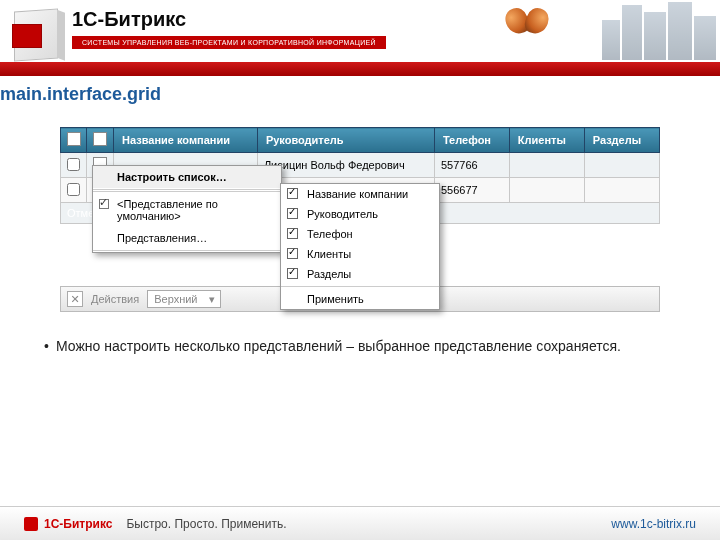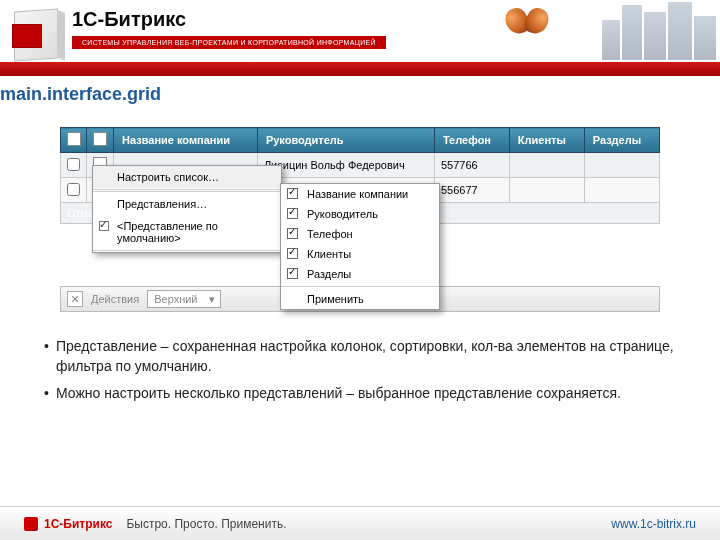--- a/index.html
+++ b/index.html
@@ -34,21 +34,21 @@
 .grid th{background:linear-gradient(#4a97b8,#2a6f8e);color:#fff;text-align:left;padding:5px 8px;border:1px solid #246}
 .grid th.tools{width:26px;padding:4px;text-align:center}
 .grid td{border:1px solid #c8c8c8;padding:4px 6px;background:#f8f8f8}
 .grid tr:nth-child(even) td{background:#eef2f4}
 .iconbox{display:inline-block;width:14px;height:14px;background:#fff;border:1px solid #888}
 .sel-row td{background:#7a8590;color:#fff}
 .gearcell{background:#e0e4e8}
 
 .popmenu{position:absolute;left:32px;top:38px;width:190px;background:#fff;border:1px solid #999;box-shadow:3px 3px 6px rgba(0,0,0,.35);font-size:11px;z-index:5}
 .popmenu .mi{padding:5px 12px 5px 24px;position:relative;cursor:default}
-.popmenu .mi.bold{font-weight:normal;background:#f0f0f0}
+.popmenu .mi.bold{font-weight:bold;background:#f0f0f0}
 .popmenu .mi.active{background:#e8eef4}
 .popmenu .mi.hasub::after{content:"▸";position:absolute;right:6px;top:5px;font-size:10px;color:#555}
 .popmenu .sep{height:1px;background:#ccc;margin:1px 0}
 .popmenu .chk{position:absolute;left:6px;top:6px;width:10px;height:10px;border:1px solid #777;background:#fff}
 .popmenu .chk.on::after{content:"✓";position:absolute;left:-1px;top:-4px;font-size:11px;color:#333}
 
 .submenu{position:absolute;left:220px;top:56px;width:160px;background:#fff;border:1px solid #999;box-shadow:3px 3px 6px rgba(0,0,0,.35);font-size:11px;z-index:6}
 .submenu .mi{padding:4px 8px 4px 26px;position:relative}
 .submenu .mi .cbx{position:absolute;left:6px;top:4px;width:11px;height:11px;border:1px solid #666;background:#fff}
 .submenu .mi .cbx.on::after{content:"✓";position:absolute;left:0;top:-3px;font-size:10px}
@@ -133,25 +133,25 @@
     <tr class="sel-row">
       <td colspan="7">Отмеч</td>
     </tr>
   </tbody>
     </table>
 
   <div class="popmenu">
     <div class="mi bold">Настроить список…</div>
     <div class="sep"></div>
     <div class="sep"></div>
-    <div class="mi">Представления…</div>
     <div class="mi">
       <span class="chk on"></span>
       <span>&lt;Представление по умолчанию&gt;</span>
     </div>
+    <div class="mi">Представления…</div>
     <div class="sep"></div>
   </div>
 
   <div class="submenu">
     <div class="mi"><span class="cbx on"></span><span>Название компании</span></div>
     <div class="mi"><span class="cbx on"></span><span>Руководитель</span></div>
     <div class="mi"><span class="cbx on"></span><span>Телефон</span></div>
     <div class="mi"><span class="cbx on"></span><span>Клиенты</span></div>
     <div class="mi"><span class="cbx on"></span><span>Разделы</span></div>
     <div class="sep"></div>
@@ -159,21 +159,20 @@
   </div>
 </div>
 
 <div class="actionbar">
   <span class="xbtn">✕</span>
   <span class="lbl">Действия</span>
   <span class="sel">Верхний</span>
 </div>
 
 <ul class="bullets">
-  <li>Представление – сохраненная настройка колонок, сортировки, кол-ва элементов на странице, фильтра по умолчанию.</li>
   <li>Можно настроить несколько представлений – выбранное представление сохраняется.</li>
 </ul>
 
 <div class="footer">
   <span class="flogo"></span>
   <span class="fname">1С-Битрикс</span>
   <span class="fslogan">Быстро. Просто. Применить.</span>
   <span class="furl">www.1c-bitrix.ru</span>
 </div>
 

